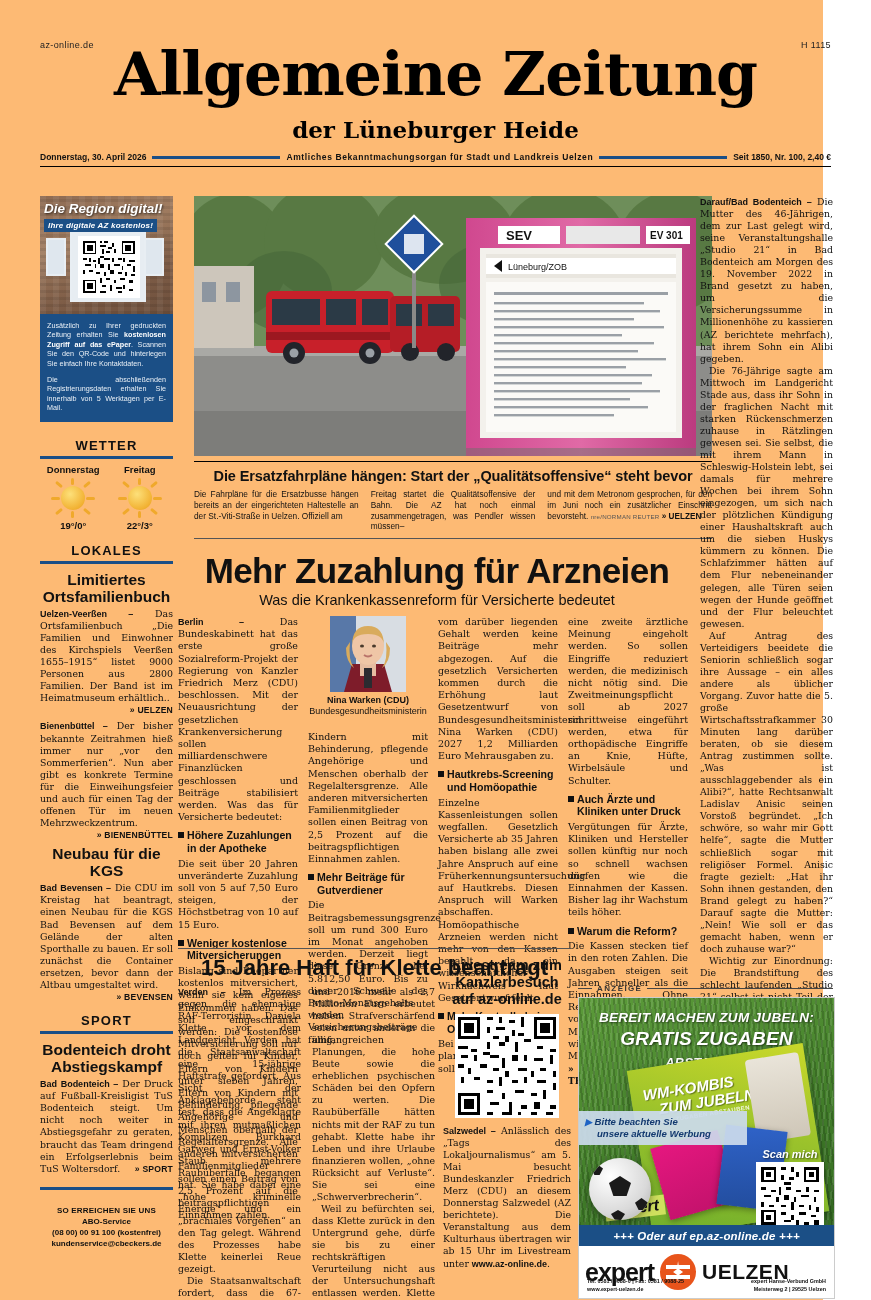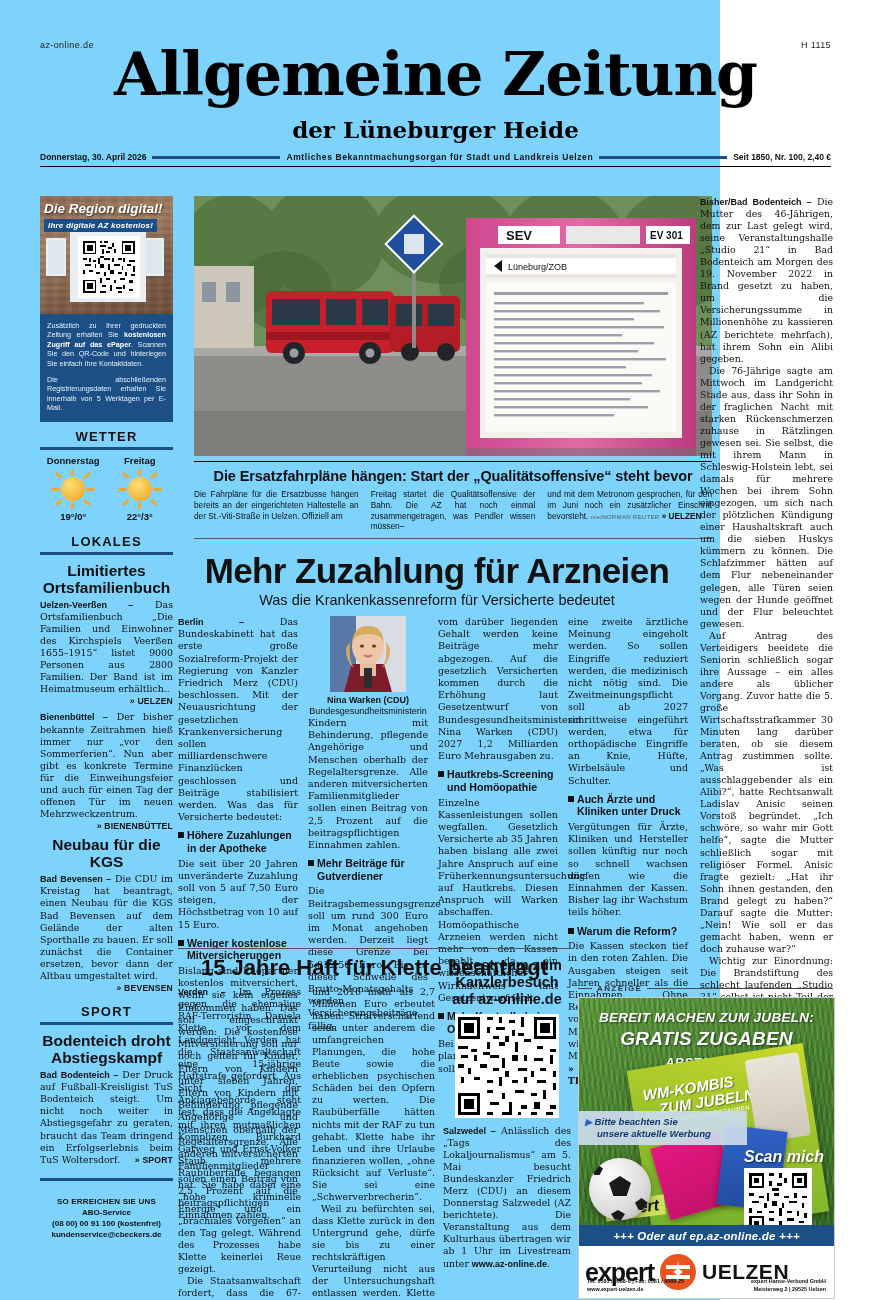--- a/index.html
+++ b/index.html
@@ -1,17 +1,17 @@
 <!DOCTYPE html>
 <html><head>
 <meta charset="utf-8">
 <style>
   html,body{margin:0;padding:0;background:#ffffff;}
   body{width:871px;height:1300px;font-family:"Liberation Sans",sans-serif;color:#111;overflow:hidden;}
-  .page{position:relative;width:720px;height:1300px;background:#7dd3fc;}
+  .page{position:relative;width:823px;height:1300px;background:#fdba74;}
 
   
   .masthead{position:absolute;left:40px;top:40px;width:791px;}
   .mh-top{display:flex;justify-content:space-between;align-items:flex-start;font-size:9px;letter-spacing:.4px;color:#222;}
   .mh-title{text-align:center;font-family:"DejaVu Serif","Liberation Serif",serif;font-weight:700;font-size:60px;line-height:60px;letter-spacing:-1px;margin-top:-6px;color:#000;}
   .mh-sub{text-align:center;font-family:"DejaVu Serif","Liberation Serif",serif;font-weight:700;font-size:23px;line-height:26px;margin-top:13px;color:#000;}
   .mh-bar{display:flex;align-items:center;margin-top:9px;gap:6px;}
   .mh-date{font-size:8.5px;font-weight:600;white-space:nowrap;text-align:center;}
   .mh-rule{flex:1;height:3px;background:#1b4f86;}
   .mh-motto{font-size:8.5px;font-weight:700;letter-spacing:.6px;white-space:nowrap;}
@@ -30,21 +30,21 @@
   .ad-photo .brick{position:absolute;inset:0;background-image:repeating-linear-gradient(0deg,rgba(0,0,0,.08) 0 3px,transparent 3px 7px),repeating-linear-gradient(90deg,rgba(255,255,255,.06) 0 6px,transparent 6px 13px);}
   .ad-win{position:absolute;background:#dfe7ee;border:2px solid #e8eef3;}
   .ad-badge1{position:absolute;top:6px;left:4px;right:4px;color:#fff;font-style:italic;font-weight:700;font-size:13.5px;text-shadow:1px 1px 2px rgba(0,0,0,.6);line-height:14px;}
   .ad-badge2{position:absolute;top:23px;left:4px;background:#1b4f86;color:#fff;font-style:italic;font-weight:700;font-size:8px;padding:2px 4px;letter-spacing:.2px;}
   .ad-qr{position:absolute;left:38px;top:40px;width:56px;height:56px;background:#fff;padding:3px;}
   .ad-text{padding:7px 7px 9px;font-size:7.2px;line-height:9.4px;text-align:justify;color:#eaf0f6;}
   .ad-text b{color:#fff;}
   .ad-text p{margin:0 0 7px;}
   .ad-text p:last-child{margin:0;}
 
-  .wetter{margin-top:7px;}
+  .wetter{margin-top:16px;}
   .wx-row{display:flex;justify-content:space-around;margin-top:5px;}
   .wx-day{width:60px;text-align:center;}
   .wx-name{font-size:9.5px;font-weight:700;}
   .wx-sun{margin:3px auto 2px;width:46px;height:40px;position:relative;}
   .wx-sun .core{position:absolute;left:11px;top:8px;width:24px;height:24px;border-radius:50%;background:radial-gradient(circle at 38% 34%,#fde07a,#f2b233 70%,#e09a1d);}
   .wx-sun i{position:absolute;background:#f0a92b;border-radius:2px;display:block;}
   .wx-temp{font-size:9.5px;font-weight:700;margin-top:1px;}
 
   .lokales{margin-top:12px;}
   .brief{margin-top:7px;}
@@ -126,21 +126,21 @@
   .flyer .ft3{position:absolute;top:52px;left:14px;color:#fff;font-weight:700;font-size:6px;letter-spacing:.4px;opacity:.85;}
   .flyer2{position:absolute;left:80px;top:140px;width:70px;height:74px;background:linear-gradient(170deg,#e5177f,#c2126b);transform:rotate(-16deg);box-shadow:0 2px 6px rgba(0,0,0,.35);}
   .flyer3{position:absolute;left:142px;top:130px;width:62px;height:80px;background:linear-gradient(170deg,#2f63c9,#224c9c);transform:rotate(7deg);box-shadow:0 2px 6px rgba(0,0,0,.35);}
   .flyer-logo{position:absolute;left:26px;top:200px;color:#111;font-weight:700;font-style:italic;font-size:16px;background:#cfe05e;padding:1px 6px;transform:rotate(-7deg);}
   .ball{position:absolute;left:10px;top:160px;width:62px;height:62px;border-radius:50%;background:radial-gradient(circle at 34% 30%,#fff,#d9d9d9 62%,#a8a8a8);box-shadow:0 3px 8px rgba(0,0,0,.4);overflow:hidden;}
   .ball .p{position:absolute;background:#1a1a1a;}
   .note{position:absolute;left:0;top:113px;width:156px;background:rgba(203,218,236,.93);padding:5px 6px;}
   .note .nt{color:#12396f;font-style:italic;font-weight:700;font-size:9.6px;line-height:12px;}
   .note .arrow{color:#1e63c4;font-size:9px;}
   .scan{position:absolute;right:10px;top:150px;text-align:center;}
-  .scan .st{color:#fff;font-style:italic;font-weight:700;font-size:16px;text-shadow:1px 1px 2px rgba(0,0,0,.6);margin-bottom:2px;}
+  .scan .st{color:#fff;font-style:italic;font-weight:700;font-size:11px;text-shadow:1px 1px 2px rgba(0,0,0,.6);margin-bottom:2px;}
   .scanqr{width:62px;height:62px;background:#fff;padding:3px;display:block;}
   .blueband{position:absolute;left:0;right:0;bottom:52px;height:21px;background:#1b4f86;color:#fff;font-style:italic;font-weight:700;font-size:11.5px;display:flex;align-items:center;justify-content:center;letter-spacing:.2px;text-align:right;}
   .adfoot{position:absolute;left:0;right:0;bottom:0;height:52px;background:#fff;display:flex;align-items:center;padding:0 6px;gap:6px;}
   .expert{font-weight:700;font-size:25px;letter-spacing:-1px;}
   .exp-logo{width:36px;height:36px;border-radius:50%;background:#e8541b;position:relative;flex:none;}
   .exp-logo::before,.exp-logo::after{content:"";position:absolute;left:6px;right:6px;height:4px;background:#fff;}
   .exp-logo::before{top:11px;}.exp-logo::after{top:21px;}
   .exp-star{position:absolute;left:13px;top:7px;width:10px;height:22px;background:#fff;clip-path:polygon(50% 0,62% 38%,100% 50%,62% 62%,50% 100%,38% 62%,0 50%,38% 38%);}
   .uelzen{font-weight:700;font-size:21px;letter-spacing:.5px;}
   .adfoot .small{font-size:5.4px;line-height:7.4px;font-weight:700;}
@@ -452,21 +452,21 @@
           <path d="M56 26 q2 18-4 26 q8-6 8-20z" fill="#d9ab5c"></path>
           <ellipse cx="32" cy="30" rx="2" ry="1.6" fill="#4a3a2c"></ellipse>
           <ellipse cx="44" cy="30" rx="2" ry="1.6" fill="#4a3a2c"></ellipse>
           <path d="M34 39 q4 3 8 0" stroke="#b9736a" stroke-width="2" fill="none"></path>
           <rect x="34" y="52" width="8" height="20" fill="#2b2b30"></rect>
         </svg>
         <div class="pcap">
           <span style="font-weight:700;">Nina Warken (CDU)</span><br>
           <span>Bundesgesundheitsministerin</span>
         </div>
-        <p style="margin-top:0;">Kindern mit Behinderung, pflegende Angehörige und Menschen oberhalb der Regelaltersgrenze. Alle anderen mitversicherten Familienmitglieder sollen einen Beitrag von 2,5 Prozent auf die beitragspflichtigen Einnahmen zahlen.</p>
+        <p style="margin-top:14px;">Kindern mit Behinderung, pflegende Angehörige und Menschen oberhalb der Regelaltersgrenze. Alle anderen mitversicherten Familienmitglieder sollen einen Beitrag von 2,5 Prozent auf die beitragspflichtigen Einnahmen zahlen.</p>
         <div class="sub-h">Mehr Beiträge für Gutverdiener</div>
         <p>Die Beitragsbemessungsgrenze soll um rund 300 Euro im Monat angehoben werden. Derzeit liegt diese Grenze bei 5.812,50 Euro. Bis zu dieser Schwelle des Brutto-Monatsgehalts werden Versicherungsbeiträge fällig,</p>
       </div>
 
       <div class="m-col">
         <p>vom darüber liegenden Gehalt werden keine Beiträge mehr abgezogen. Auf die gesetzlich Versicherten kommen durch die Erhöhung laut Gesetzentwurf von Bundesgesundheitsministerin Nina Warken (CDU) 2027 1,2 Milliarden Euro Mehrausgaben zu.</p>
         <div class="sub-h">Hautkrebs-Screening und Homöopathie</div>
         <p>Einzelne Kassenleistungen sollen wegfallen. Gesetzlich Versicherte ab 35 Jahren haben bislang alle zwei Jahre Anspruch auf eine Früherkennungsuntersuchung auf Hautkrebs. Diesen Anspruch will Warken abschaffen. Homöopathische Arzneien werden nicht mehr von den Kassen bezahlt, da ein wissenschaftlicher Wirknachweis laut Gesetzentwurf fehlt.</p>
         <div class="sub-h">Mehr Kontrolle bei Operationen</div>
         <p>Bei bestimmten planbaren Operationen soll verpflichtend</p>
@@ -476,21 +476,21 @@
         <p>eine zweite ärztliche Meinung eingeholt werden. So sollen Eingriffe reduziert werden, die medizinisch nicht nötig sind. Die Zweitmeinungspflicht soll ab 2027 schrittweise eingeführt werden, etwa für orthopädische Eingriffe an Knie, Hüfte, Wirbelsäule und Schulter.</p>
         <div class="sub-h">Auch Ärzte und Kliniken unter Druck</div>
         <p>Vergütungen für Ärzte, Kliniken und Hersteller sollen künftig nur noch so schnell wachsen dürfen wie die Einnahmen der Kassen. Bisher lag ihr Wachstum teils höher.</p>
         <div class="sub-h">Warum die Reform?</div>
         <p><span>Die Kassen stecken tief in den roten Zahlen. Die Ausgaben steigen seit Jahren schneller als die Einnahmen. Ohne Reform droht ein Defizit von mehr als 15 Milliarden Euro. Warken will für 2027 rund 16,3 Milliarden einsparen.</span> <span class="agency">afp</span> <span class="kommentar">» KOMMENTAR/ THEMA DES TAGES</span></p>
       </div>
     </div>
   </div>
 
   <div class="rightcol">
-    <p class="first"><b>Bisher/Bad Bodenteich –</b><span> Die Mutter des 46-Jährigen, dem zur Last gelegt wird, seine Veranstaltungshalle „Studio 21“ in Bad Bodenteich am Morgen des 19. November 2022 in Brand gesetzt zu haben, um die Versicherungssumme in Millionenhöhe zu kassieren (AZ berichtete mehrfach), hat ihrem Sohn ein Alibi gegeben.</span></p>
+    <p class="first"><b>Darauf/Bad Bodenteich –</b><span> Die Mutter des 46-Jährigen, dem zur Last gelegt wird, seine Veranstaltungshalle „Studio 21“ in Bad Bodenteich am Morgen des 19. November 2022 in Brand gesetzt zu haben, um die Versicherungssumme in Millionenhöhe zu kassieren (AZ berichtete mehrfach), hat ihrem Sohn ein Alibi gegeben.</span></p>
     <p>Die 76-Jährige sagte am Mittwoch im Landgericht Stade aus, dass ihr Sohn in der fraglichen Nacht mit starken Rückenschmerzen zuhause in Rätzlingen gewesen sei. Sie selbst, die mit ihrem Mann in Schleswig-Holstein lebt, sei damals für mehrere Wochen bei ihrem Sohn eingezogen, um sich nach der plötzlichen Kündigung einer Haushaltskraft auch um die sieben Huskys kümmern zu können. Die Schlafzimmer hätten auf dem Flur nebeneinander gelegen, alle Türen seien wegen der Hunde geöffnet und der Flur beleuchtet gewesen.</p>
     <p>Auf Antrag des Verteidigers beeidete die Seniorin schließlich sogar ihre Aussage – ein alles andere als üblicher Vorgang. Zuvor hatte die 5. große Wirtschaftsstrafkammer 30 Minuten lang darüber beraten, ob sie diesem Antrag zustimmen sollte. „Was ist ausschlaggebender als ein Alibi?“, hatte Rechtsanwalt Ladislav Anisic seinen Vorstoß begründet. „Ich schwöre, so wahr mir Gott helfe“, sagte die Mutter schließlich sogar mit religiöser Formel. Anisic fragte gezielt: „Hat ihr Sohn ihnen gestanden, den Brand gelegt zu haben?“ Darauf sagte die Mutter: „Nein! Wie soll er das gemacht haben, wenn er doch zuhause war?“</p>
     <p>Wichtig zur Einordnung: Die Brandstiftung des schlecht laufenden „Studio 21“ selbst ist nicht Teil der Anklage, weil sie durch den Besitzer grundsätzlich nicht strafbar wäre. Geklärt werden muss indes, ob der 46-Jährige von der vorsätzlichen Zerstörung des Gebäudes wusste oder diese gar beauftragt hatte, um dann die Versicherung betrügen zu wollen.</p>
     <div class="sig">
       <span class="ecke">ecke</span>
       <span class="aue">» AUE</span>
     </div>
   </div>
 
   <div class="bottom">
@@ -577,21 +577,21 @@
           <rect x="21" y="29" width="2" height="1"></rect>
         <rect x="25" y="28" width="2" height="2"></rect>
           <rect x="30" y="29" width="2" height="1"></rect>
         <rect x="10" y="31" width="2" height="1"></rect>
           <rect x="15" y="31" width="3" height="1"></rect>
           <rect x="20" y="31" width="1" height="1"></rect>
         <rect x="24" y="31" width="2" height="1"></rect>
           <rect x="29" y="31" width="2" height="1"></rect>
       </g>
     </svg>
-    <p><b>Salzwedel –</b><span> Anlässlich des „Tags des Lokaljournalismus“ am 5. Mai besucht Bundeskanzler Friedrich Merz (CDU) an diesem Donnerstag Salzwedel (AZ berichtete). Die Veranstaltung aus dem Kulturhaus übertragen wir ab 1 Uhr im Livestream unter </span><b>www.az-online.de</b><span>.</span></p>
+    <p><b>Salzwedel –</b><span> Anlässlich des „Tags des Lokaljournalismus“ am 5. Mai besucht Bundeskanzler Friedrich Merz (CDU) an diesem Donnerstag Salzwedel (AZ berichtete). Die Veranstaltung aus dem Kulturhaus übertragen wir ab 15 Uhr im Livestream unter </span><b>www.az-online.de</b><span>.</span></p>
   </div>
 
   <div class="advert">
     <div class="anz">
       <span class="l"></span>
       <span>ANZEIGE</span>
       <span class="r"></span>
     </div>
     <div class="ad-box">
       <div class="grass"></div>

